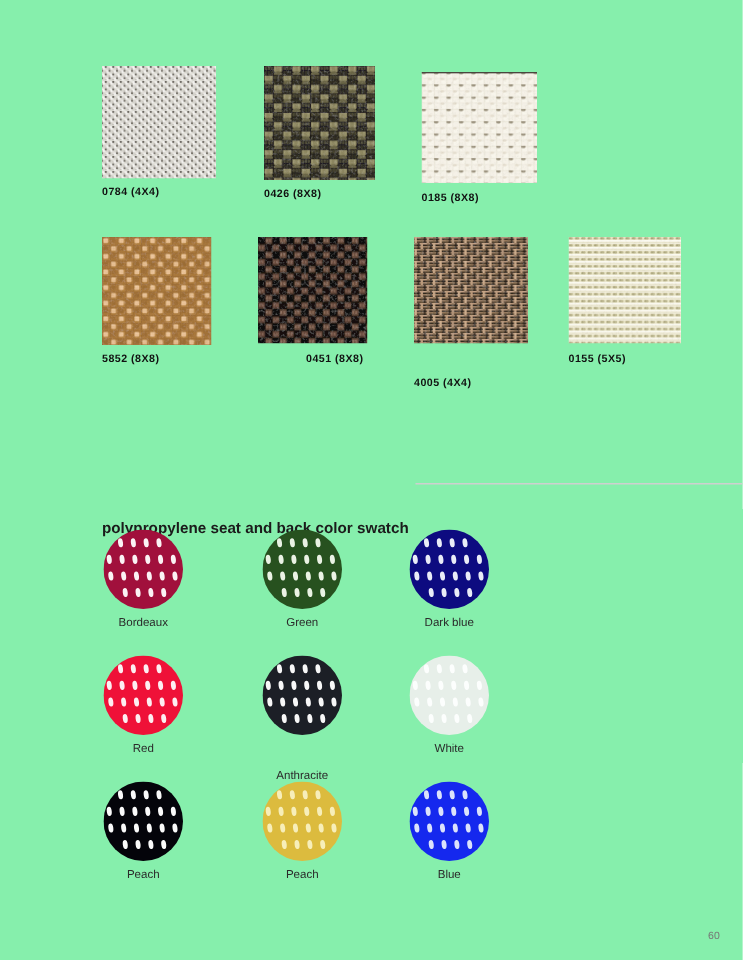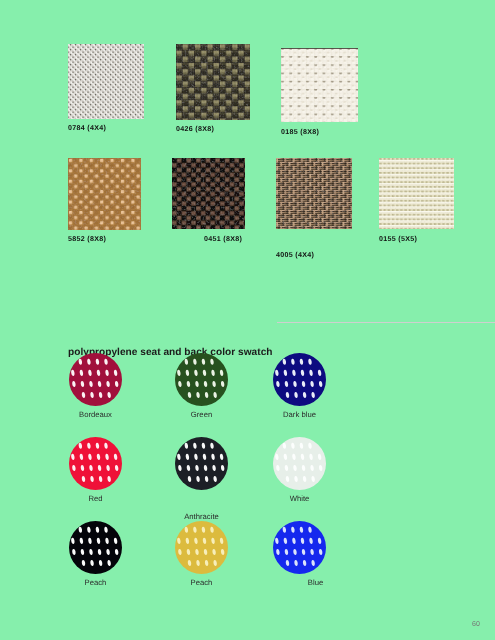--- a/index.html
+++ b/index.html
@@ -566,18 +566,18 @@
             <ellipse cx="22.00" cy="31.00" rx="1.65" ry="3.05" transform="rotate(-7 22.00 31.00)"></ellipse>
             <ellipse cx="30.55" cy="31.00" rx="1.65" ry="3.05" transform="rotate(-7 30.55 31.00)"></ellipse>
             <ellipse cx="39.10" cy="31.00" rx="1.65" ry="3.05" transform="rotate(-7 39.10 31.00)"></ellipse>
             <ellipse cx="47.65" cy="31.00" rx="1.65" ry="3.05" transform="rotate(-7 47.65 31.00)"></ellipse>
             <ellipse cx="14.50" cy="42.00" rx="1.65" ry="3.05" transform="rotate(-7 14.50 42.00)"></ellipse>
             <ellipse cx="23.05" cy="42.00" rx="1.65" ry="3.05" transform="rotate(-7 23.05 42.00)"></ellipse>
             <ellipse cx="31.60" cy="42.00" rx="1.65" ry="3.05" transform="rotate(-7 31.60 42.00)"></ellipse>
             <ellipse cx="40.15" cy="42.00" rx="1.65" ry="3.05" transform="rotate(-7 40.15 42.00)"></ellipse>
           </g>
         </svg>
-      <div class="color-label" style="top: 58px; left: 16px; width: 53px;">Blue</div>
+      <div class="color-label" style="top: 58px; left: 0px; width: 53px;">Blue</div>
     </div>
   </div>
 
   <div class="page-number" id="pagenum" style="left: 472px; top: 621px;">60</div>
 </div>
 
 </body></html>

